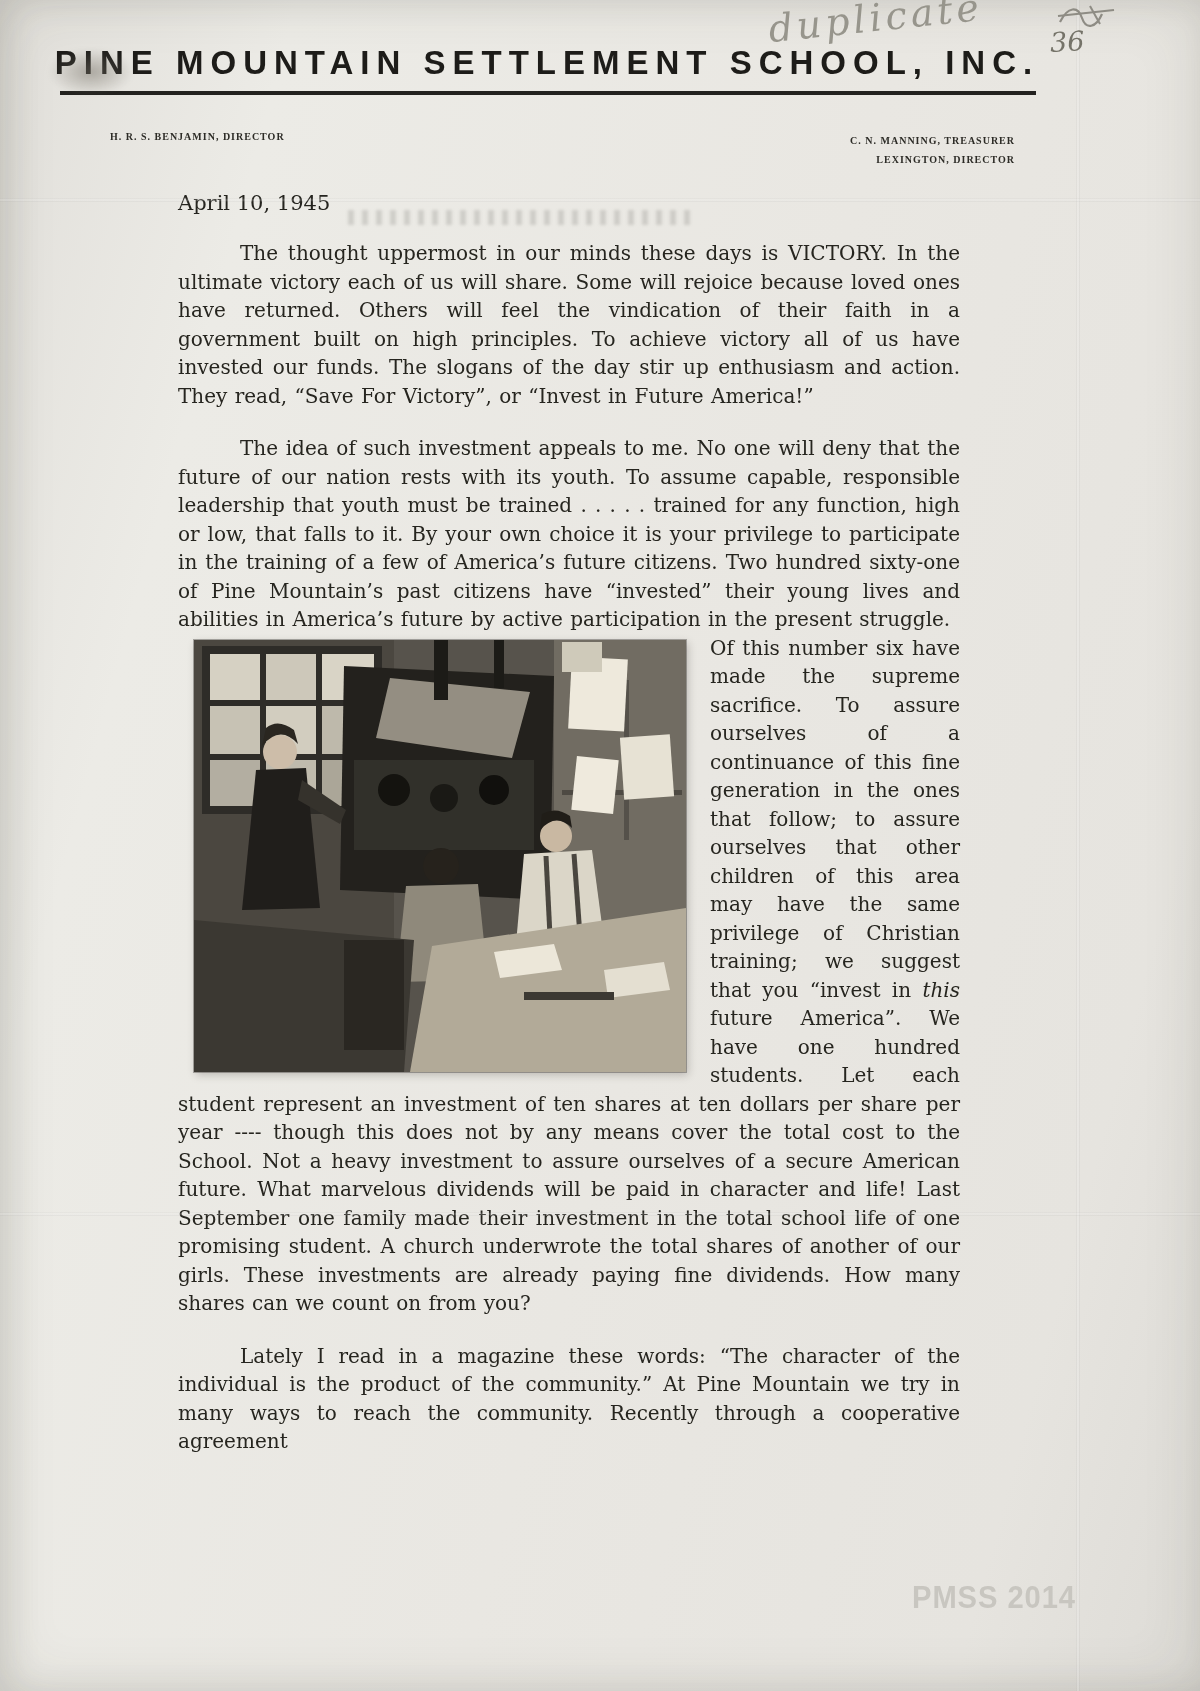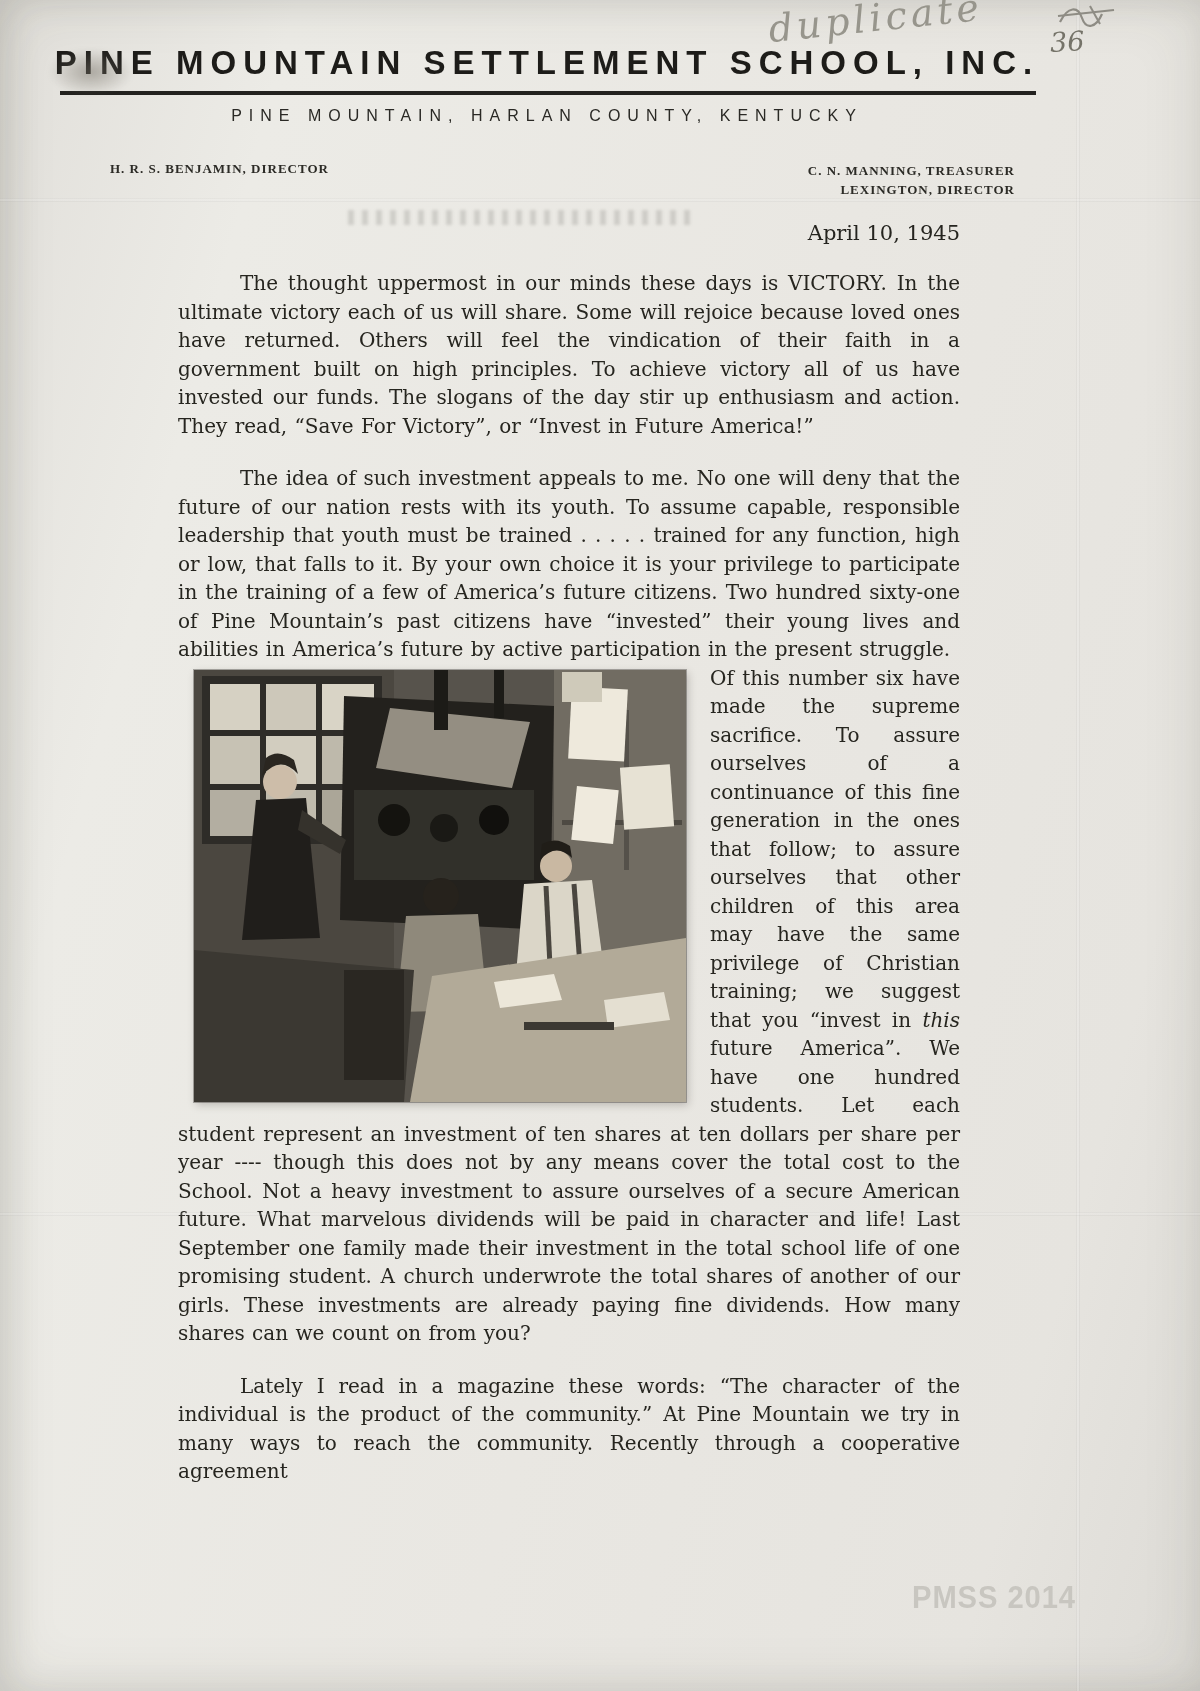--- a/index.html
+++ b/index.html
@@ -54,33 +54,33 @@
   .lh-rule { height: 4px; background: #23221f; margin: 9px 6px 0 8px; }
   .lh-address {
     margin-top: 12px;
     font-family: "Liberation Sans", sans-serif;
     font-size: 16px; letter-spacing: 7px; color: #2a2925; white-space: nowrap;
   }
   .officers {
     display: flex; justify-content: space-between; align-items: flex-start;
     margin: 36px 185px 0 110px;
     font-family: "Liberation Serif", serif;
-    font-weight: bold; font-size: 13px; letter-spacing: 1px; color: #2c2b26;
+    font-weight: bold; font-size: 10px; letter-spacing: 1px; color: #2c2b26;
   }
   .officers .right { text-align: right; line-height: 19px; margin-left: 19px; }
 
   .stamp-blur {
     position: absolute; left: 348px; top: 210px; width: 345px; height: 15px;
     background: repeating-linear-gradient(90deg, rgba(90,88,82,0.38) 0 6px, transparent 6px 14px);
     filter: blur(1.5px); opacity: 0.5;
   }
 
   
   .letter-body { margin: 0 240px 0 178px; }
-  .date-line { text-align: right; font-size: 21px; margin-top: 22px; }
+  .date-line { font-size: 21px; margin-top: 22px; }
   .salutation { font-size: 20.5px; margin-top: 32px; }
   .para {
     font-size: 20px; line-height: 28.5px; text-align: justify;
     margin: 0; color: #26251f; word-spacing: 1px;
   }
   .para.spaced { margin-top: 24px; }
   .indent { text-indent: 62px; display: block; }
   .photo-float {
     float: left; width: 492px; height: 432px;
     margin: 6px 24px 8px 16px;
@@ -113,21 +113,20 @@
       <path d="M4 20 C 12 4, 22 4, 26 16 S 40 26, 46 12" fill="none" stroke="#8e8c84" stroke-width="2.2"></path>
       <path d="M2 14 L 58 8" fill="none" stroke="#8e8c84" stroke-width="2"></path>
       <path d="M34 4 L 44 22" fill="none" stroke="#8e8c84" stroke-width="2"></path>
     </svg>
   </div>
   <div class="hand-num">36</div>
 
   <div class="letterhead">
     <div class="lh-name">PINE MOUNTAIN SETTLEMENT SCHOOL, INC.</div>
     <div class="lh-rule"></div>
-    <div class="lh-address">PINE MOUNTAIN, HARLAN COUNTY, KENTUCKY</div>
   </div>
 
   <div class="officers">
     <div class="left">H. R. S. BENJAMIN, DIRECTOR</div>
     <div class="right">
       <div>C. N. MANNING, TREASURER</div>
       <div>LEXINGTON, DIRECTOR</div>
     </div>
   </div>
 

